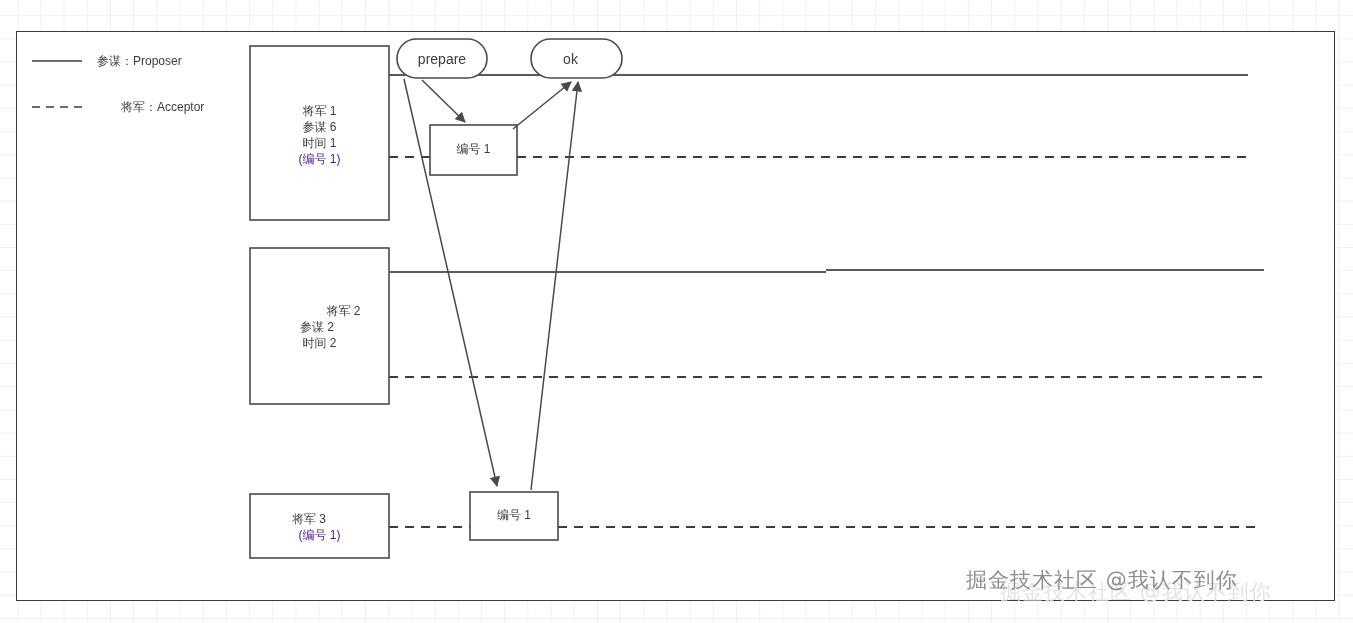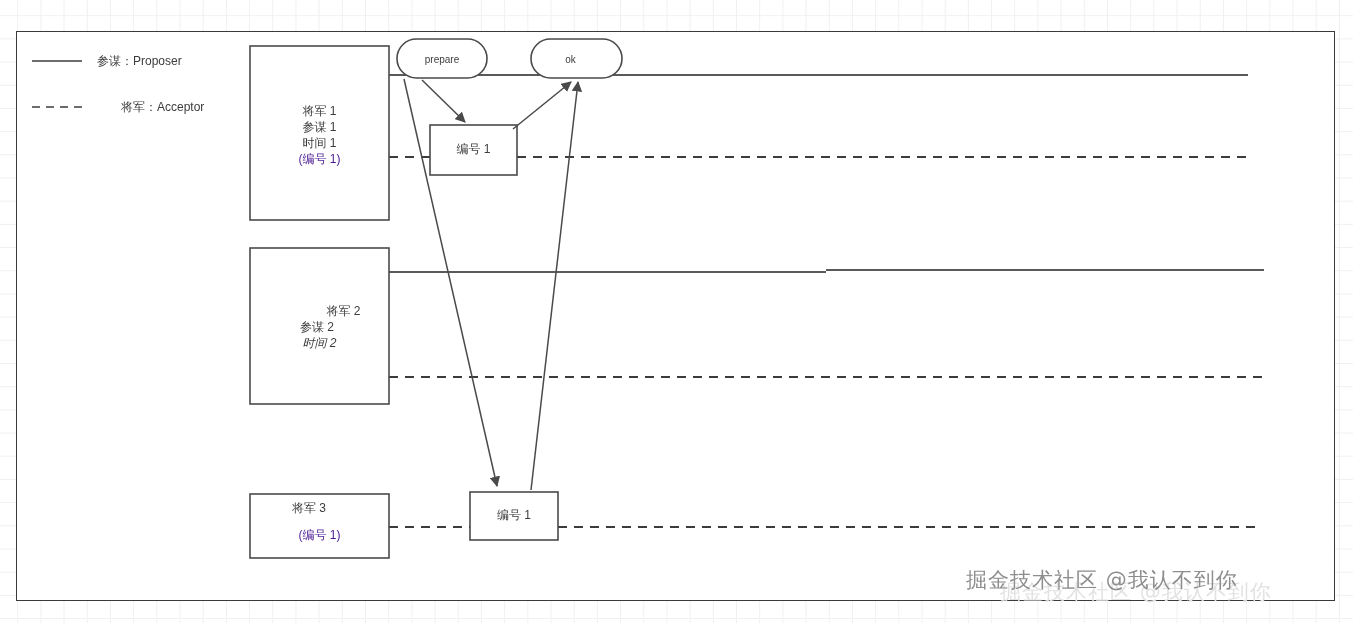--- a/index.html
+++ b/index.html
@@ -21,21 +21,21 @@
     position:absolute;left:16px;top:31px;width:1319px;height:570px;
     background:#ffffff;border:1.6px solid #3a3a3a;box-sizing:border-box;
   }
   svg#diagram{position:absolute;left:0;top:0;width:1353px;height:623px;}
   .lbl{
     position:absolute;color:#3c3c3c;font-size:13px;line-height:17px;
     white-space:nowrap;
   }
   .lbl-cn{font-size:12px;}
   .gold{color:#4c1d95;}
-  .pill-label{font-size:10px;color:#3c3c3c;}
+  .pill-label{font-size:14px;color:#3c3c3c;}
   .box-label{text-align:center;}
   #watermark{
     position:absolute;left:966px;top:566px;
     font-size:21px;color:#8d8d8d;white-space:nowrap;
     letter-spacing:1px;font-family:"DejaVu Sans",sans-serif;
   }
   #watermark-ghost{
     position:absolute;left:1000px;top:578px;
     font-size:21px;color:#e2e2e2;white-space:nowrap;
     letter-spacing:1px;font-family:"DejaVu Sans",sans-serif;
@@ -81,29 +81,29 @@
   <line x1="422" y1="80" x2="465" y2="122" stroke="#4a4a4a" stroke-width="1.5" marker-end="url(#arrow)"></line>
   <line x1="404" y1="79" x2="497" y2="486" stroke="#4a4a4a" stroke-width="1.5" marker-end="url(#arrow)"></line>
   <line x1="513" y1="129" x2="571" y2="82" stroke="#4a4a4a" stroke-width="1.5" marker-end="url(#arrow)"></line>
   <line x1="531" y1="490" x2="578" y2="82" stroke="#4a4a4a" stroke-width="1.5" marker-end="url(#arrow)"></line>
 </svg>
 
 <div class="lbl lbl-cn" style="left:97px;top:53px;">参谋：Proposer</div>
 <div class="lbl lbl-cn" style="left:97px;top:99px;margin-left:24px;">将军：Acceptor</div>
 
 <div class="lbl lbl-cn box-label" style="left:250px;top:103px;width:139px;">将军 1</div>
-<div class="lbl lbl-cn box-label" style="left:250px;top:119px;width:139px;">参谋 1</div>
+<div class="lbl lbl-cn box-label" style="left:250px;top:119px;width:139px;">参谋 6</div>
 <div class="lbl lbl-cn box-label" style="left:250px;top:135px;width:139px;">时间 1</div>
 <div class="lbl lbl-cn box-label gold" style="left:250px;top:151px;width:139px;">(编号 1)</div>
 
 <div class="lbl lbl-cn box-label" style="left:250px;top:303px;width:139px;padding-left:24px;">将军 2</div>
 <div class="lbl lbl-cn box-label" style="left:250px;top:319px;width:134px;">参谋 2</div>
-<div class="lbl lbl-cn box-label" style="left:250px;top:335px;width:139px;font-style:italic;">时间 2</div>
+<div class="lbl lbl-cn box-label" style="left:250px;top:335px;width:139px;">时间 2</div>
 
-<div class="lbl lbl-cn box-label" style="left:250px;top:500px;width:118px;">将军 3</div>
+<div class="lbl lbl-cn box-label" style="left:250px;top:511px;width:118px;">将军 3</div>
 <div class="lbl lbl-cn box-label gold" style="left:250px;top:527px;width:139px;">(编号 1)</div>
 
 <div class="lbl pill-label box-label" style="left:397px;top:51px;width:90px;">prepare</div>
 <div class="lbl pill-label box-label" style="left:531px;top:51px;width:79px;">ok</div>
 
 <div class="lbl lbl-cn box-label" style="left:430px;top:141px;width:87px;">编号 1</div>
 <div class="lbl lbl-cn box-label" style="left:470px;top:507px;width:88px;">编号 1</div>
 
 <div id="watermark-ghost">掘金技术社区 @我认不到你</div>
 <div id="watermark">掘金技术社区 @我认不到你</div>

